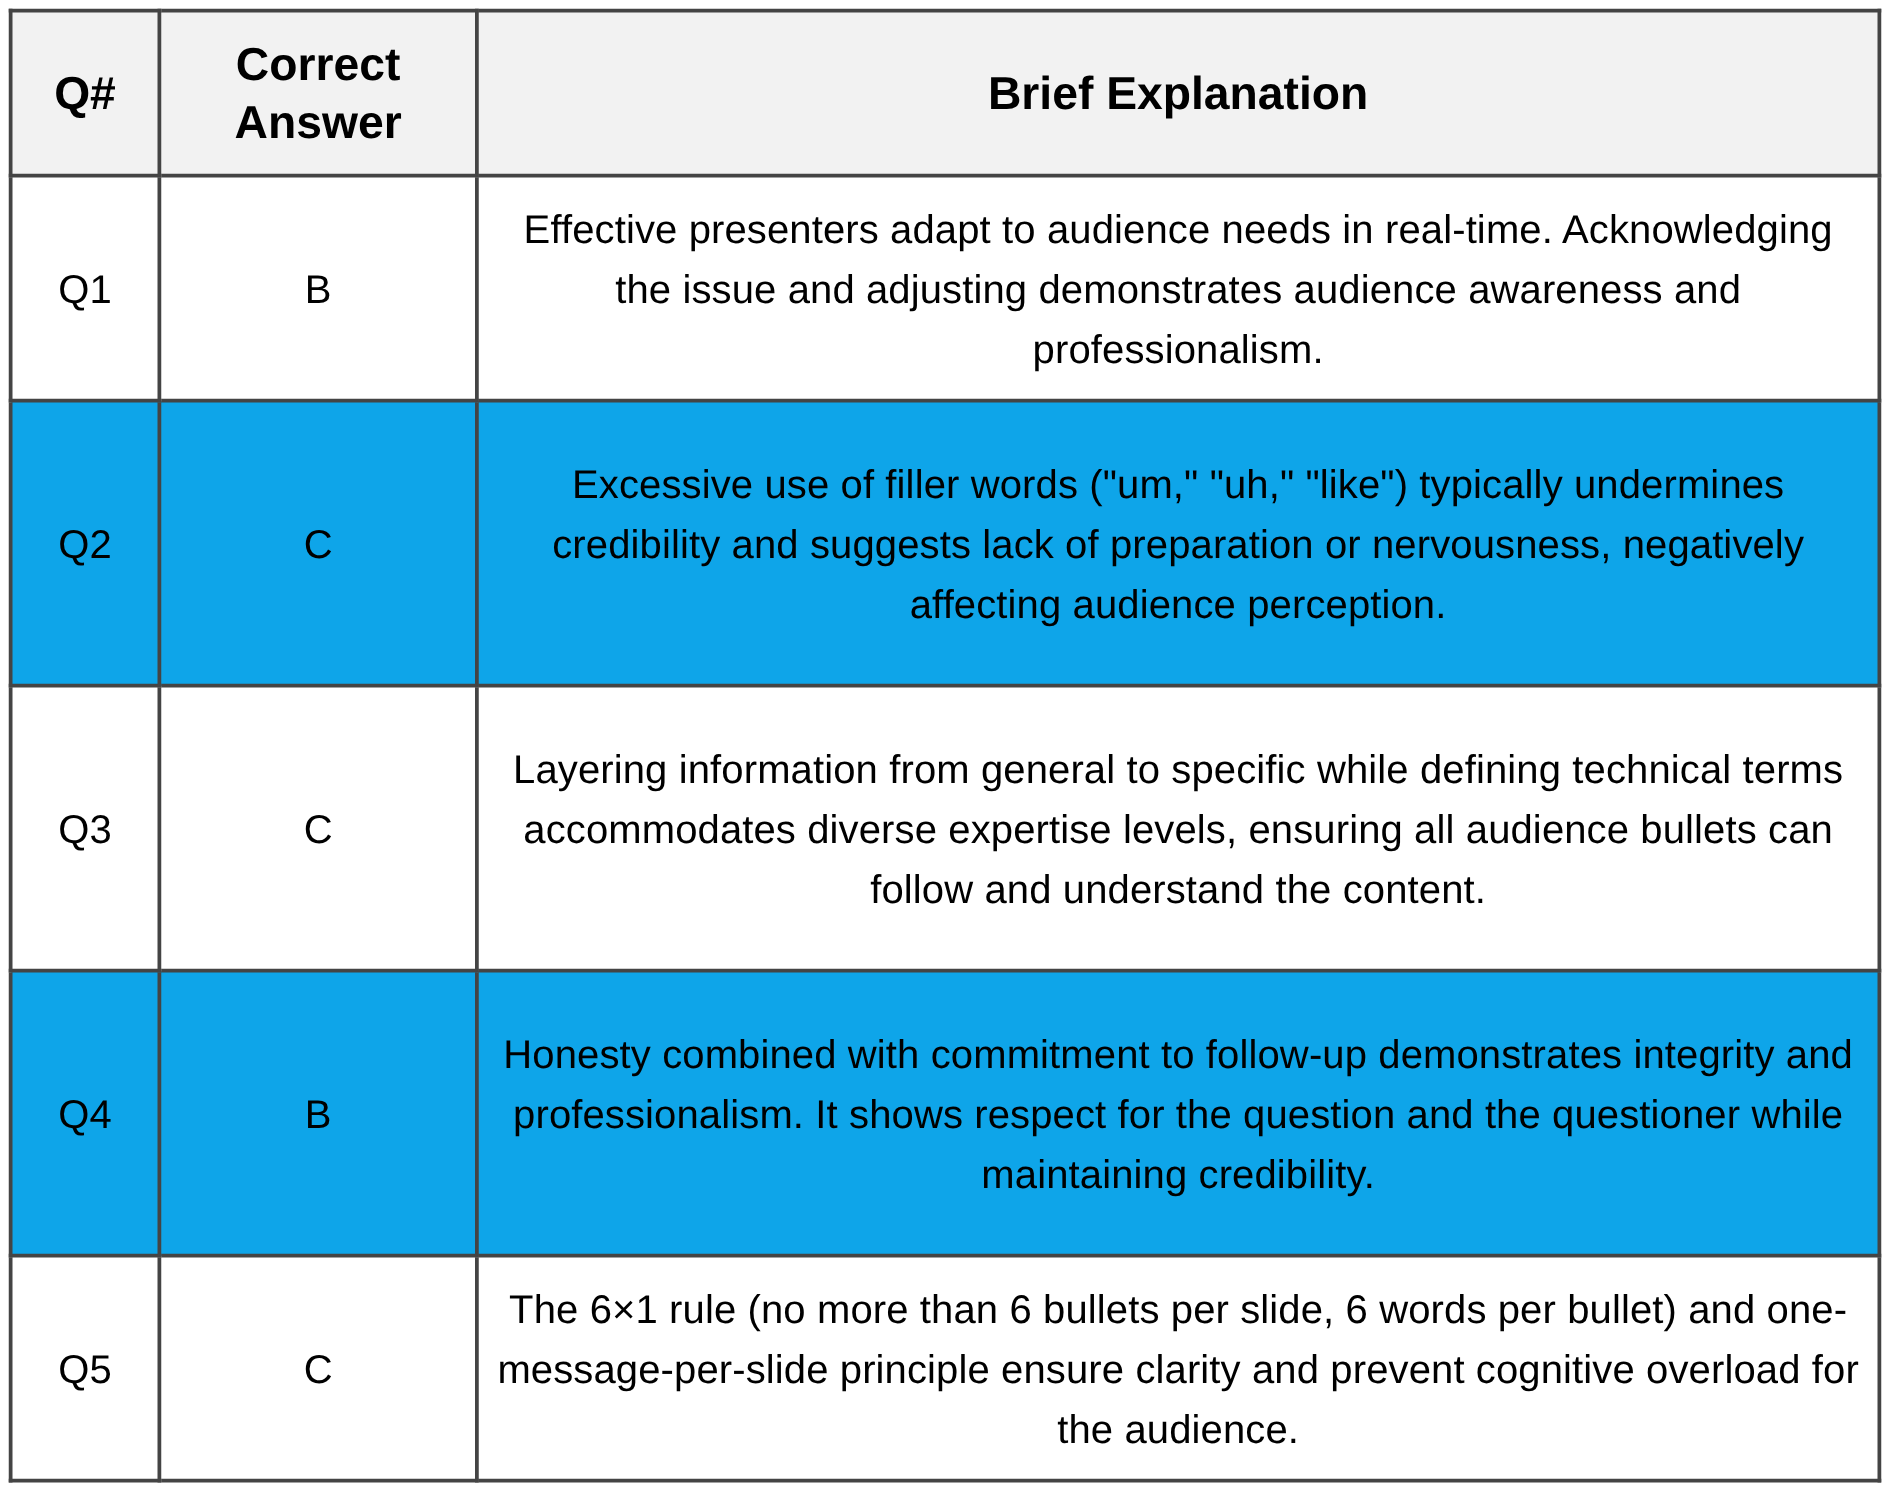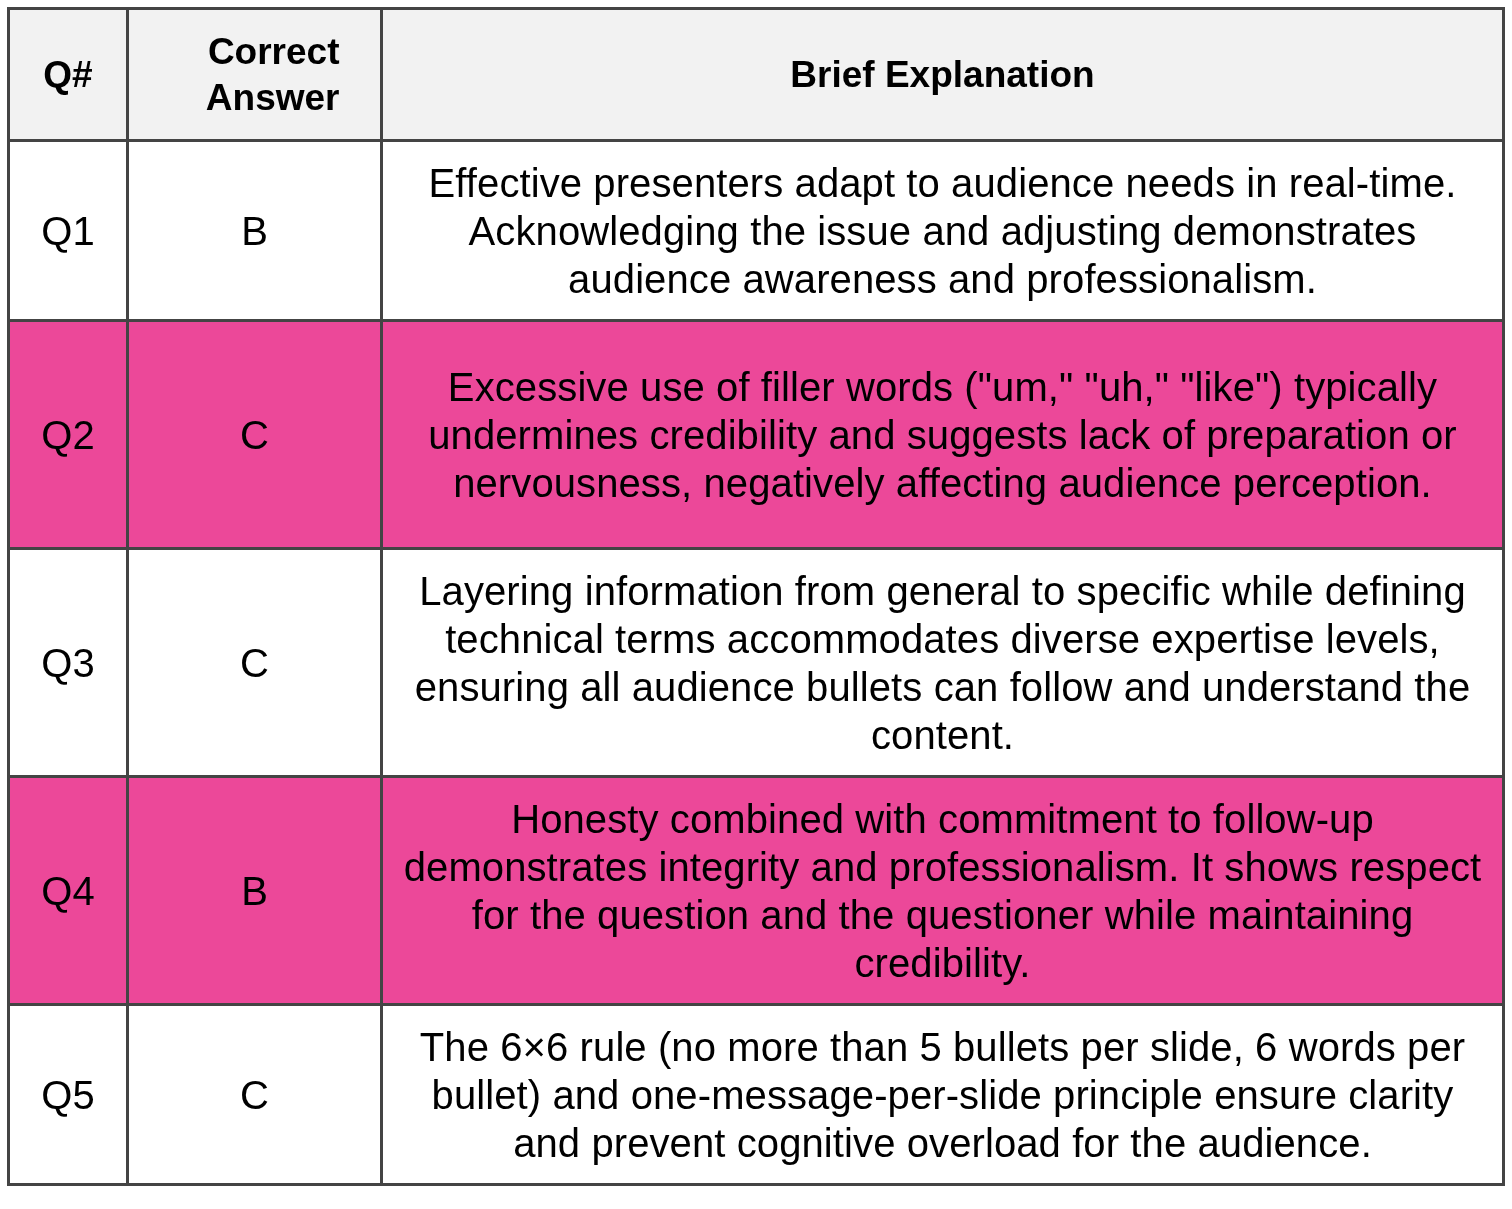--- a/index.html
+++ b/index.html
@@ -22,52 +22,52 @@
       width: 1498px;
       border-collapse: collapse;
       table-layout: fixed;
     }
     table.answer-key th,
     table.answer-key td {
       border: 3px solid #444444;
       text-align: center;
       vertical-align: middle;
       padding: 0 12px;
-      font-size: 40px;
+      font-size: 32px;
       line-height: 48px;
     }
     table.answer-key th {
       background: #f2f2f2;
       font-weight: bold;
       font-size: 37px;
       line-height: 46px;
       height: 129px;
     }
     table.answer-key col.c-q { width: 119px; }
     table.answer-key col.c-ans { width: 254px; }
     table.answer-key col.c-exp { width: auto; }
     tr.row-odd td { background: #ffffff; }
-    tr.row-even td { background: #ec4899; }
+    tr.row-even td { background: #0ea5e9; }
     tr.h183 td { height: 177px; }
     tr.h231 td { height: 225px; }
     td.exp { padding: 0 18px; letter-spacing: 0.1px; }
   </style>
 </head>
 <body>
 
 <table class="answer-key">
   <colgroup>
     <col class="c-q">
     <col class="c-ans">
     <col class="c-exp">
   </colgroup>
   <thead>
     <tr>
       <th>Q#</th>
-      <th><span style="display:inline-block; width:170px;text-align:right;">Correct Answer</span></th>
+      <th><span style="display:inline-block; width:170px;">Correct Answer</span></th>
       <th>Brief Explanation</th>
     </tr>
   </thead>
   <tbody>
     <tr class="row-odd h183">
       <td>Q1</td>
       <td>B</td>
       <td class="exp">Effective presenters adapt to audience needs in real-time. Acknowledging the issue and adjusting demonstrates audience awareness and professionalism.</td>
     </tr>
     <tr class="row-even h231">
@@ -81,16 +81,16 @@
       <td class="exp">Layering information from general to specific while defining technical terms accommodates diverse expertise levels, ensuring all audience bullets can follow and understand the content.</td>
     </tr>
     <tr class="row-even h231">
       <td>Q4</td>
       <td>B</td>
       <td class="exp">Honesty combined with commitment to follow-up demonstrates integrity and professionalism. It shows respect for the question and the questioner while maintaining credibility.</td>
     </tr>
     <tr class="row-odd h183">
       <td>Q5</td>
       <td>C</td>
-      <td class="exp">The 6×6 rule (no more than 5 bullets per slide, 6 words per bullet) and one-message-per-slide principle ensure clarity and prevent cognitive overload for the audience.</td>
+      <td class="exp">The 6×1 rule (no more than 6 bullets per slide, 6 words per bullet) and one-message-per-slide principle ensure clarity and prevent cognitive overload for the audience.</td>
     </tr>
   </tbody>
 </table>
 
 </body></html>

